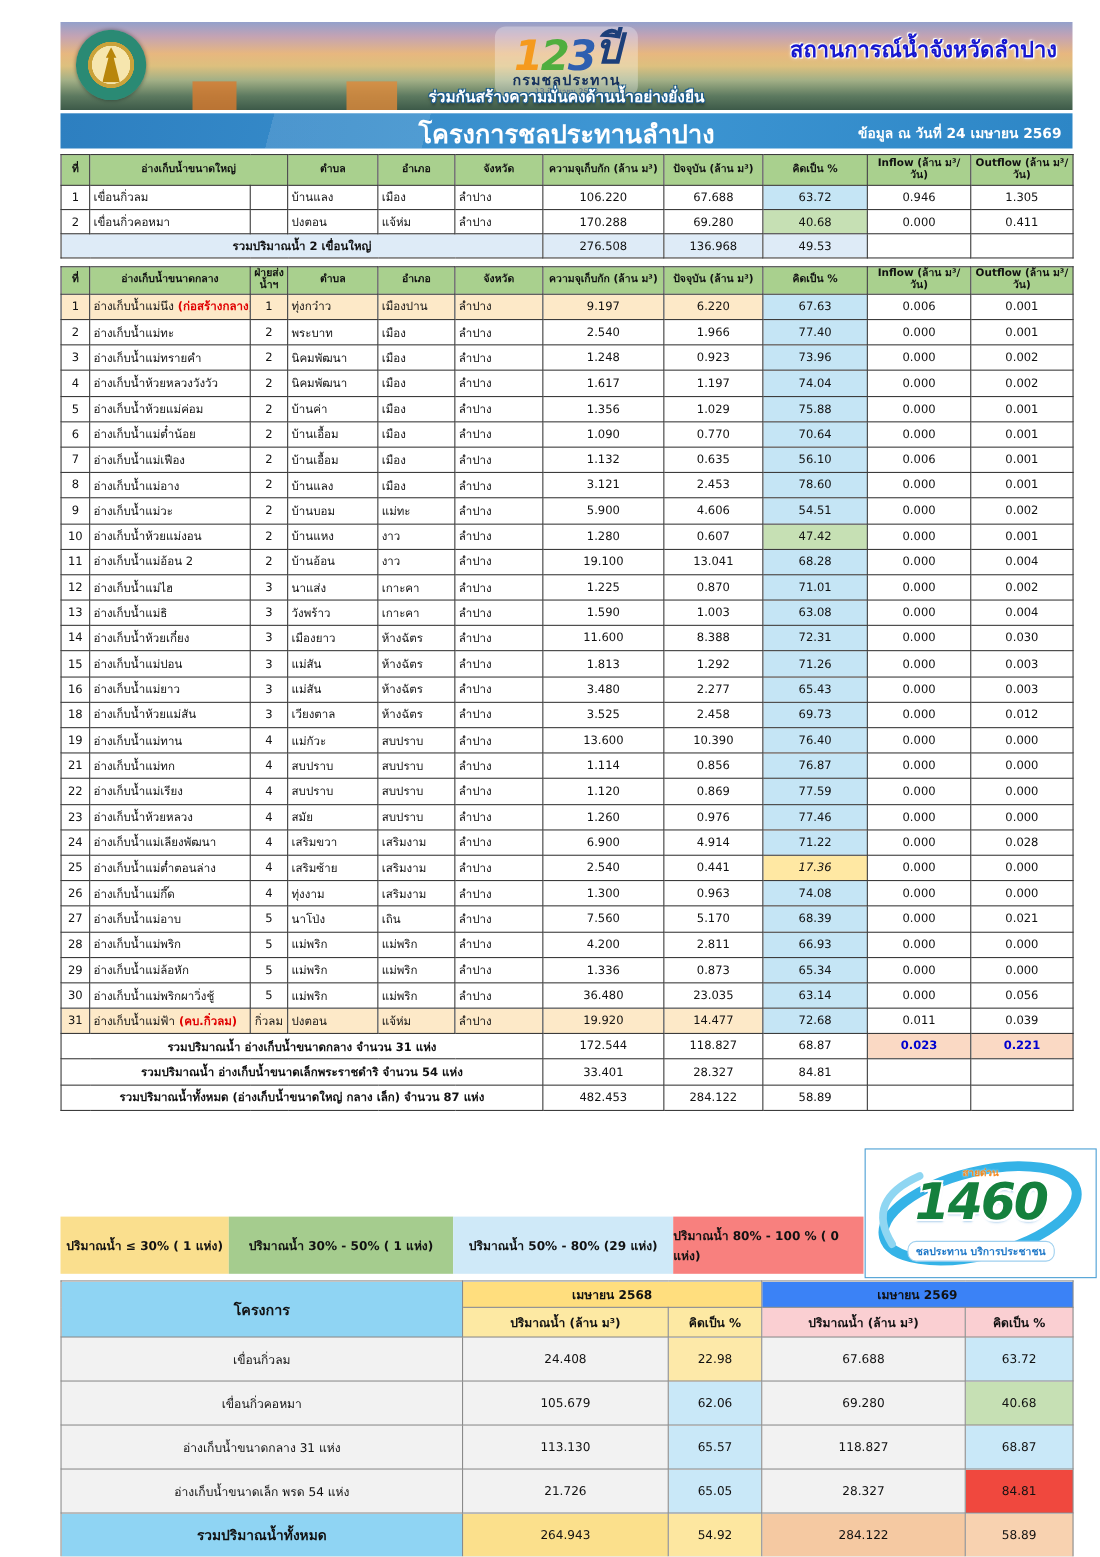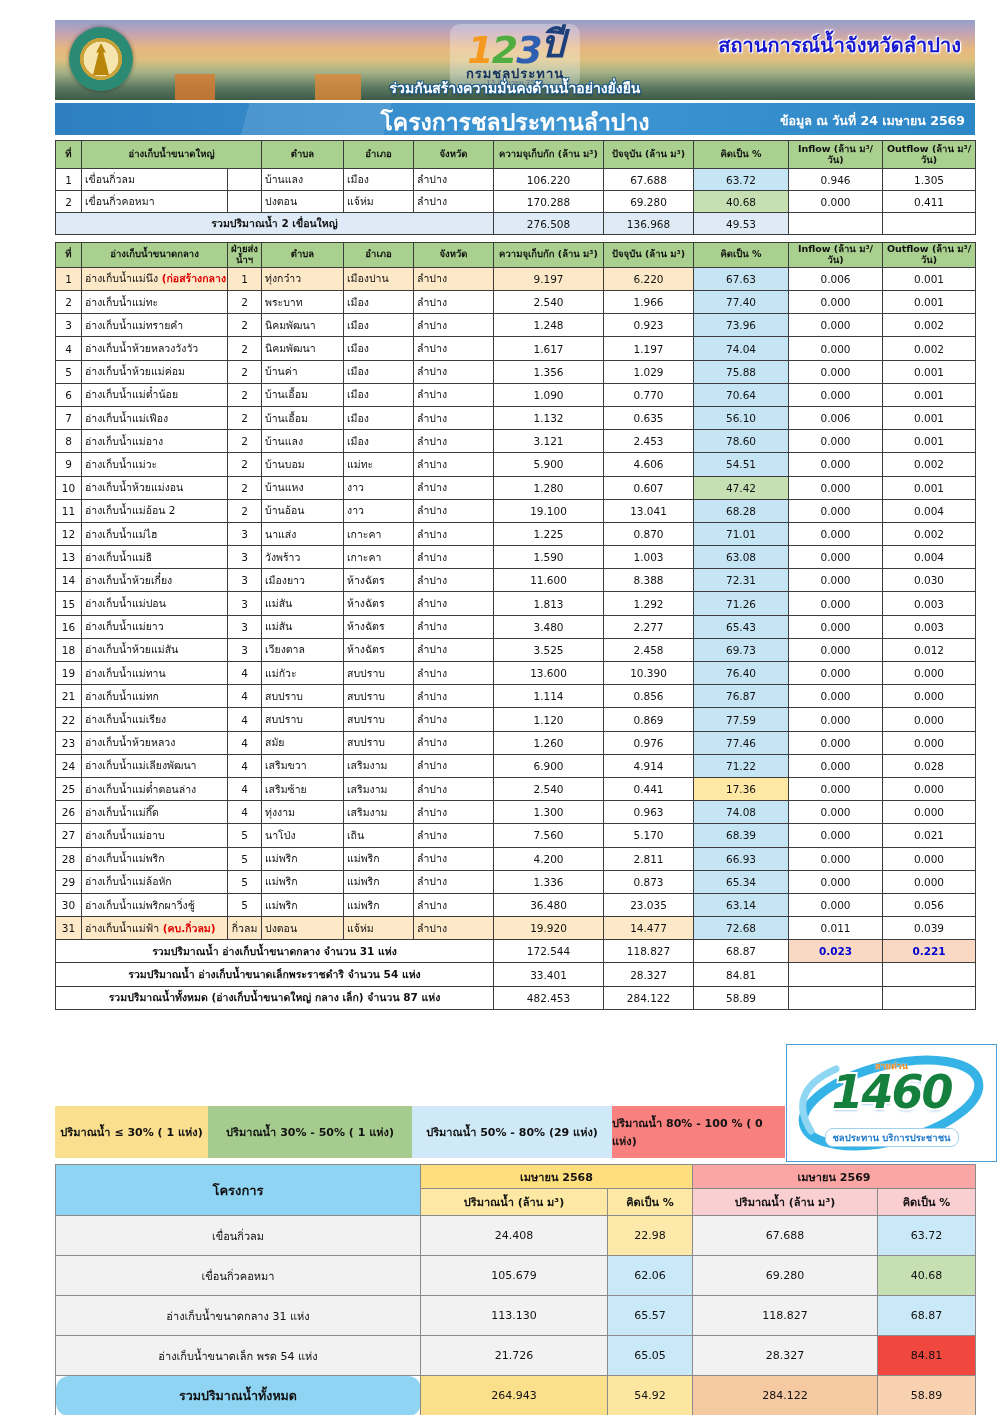--- a/index.html
+++ b/index.html
@@ -33,21 +33,21 @@
   .tb-title{position:absolute;left:0;right:0;top:1px;text-align:center;font-size:23px;font-weight:700;}
   .tb-date{position:absolute;right:10px;top:8px;font-size:12.5px;font-weight:600;}
   
   table.tbl{border-collapse:collapse;table-layout:fixed;position:absolute;left:55px;width:920px;
     font-size:10.5px;}
   .tbl td,.tbl th{border:1px solid #3c3c3c;padding:0 3px;overflow:hidden;white-space:nowrap;height:21px;}
   .tbl th{background:#A9D08E;font-weight:700;font-size:9.5px;text-align:center;padding:1px 2px;white-space:normal;line-height:1.15;}
   #t1{top:140px;} #t1 th{height:25px;} #t1 td{height:21px;}
   #t2{top:242px;} #t2 th{height:19px;} #t2 td{height:22.2px;}
   .c{text-align:center;} .l{text-align:left;}
-  .pc-blue{background:#C5E5F5;} .pc-green{background:#C6E0B4;} .pc-yellow{background:#FFE8A3;}
+  .pc-blue{background:#C5E5F5;} .pc-green{background:#C6E0B4;} .pc-yellow{background:#FFE8A3;font-style:italic;}
   .hl{background:#FDE9C8;}
   .rednote{color:#e00000;font-weight:700;}
   .sum1 td{background:#DEEBF7;height:23px;}
   .sum1 td.wcell{background:#fff;}
   .sumrow td{height:26px;}
   .sumrow .lab,.sum1 .lab{text-align:center;font-weight:600;}
   .flowhl{background:#FAD9C4;color:#0000d0;font-weight:600;}
   .h34 td{height:32px;} .h30 td{height:28px;}
   
   .legend{position:absolute;left:55px;top:1106px;width:858px;height:52px;display:flex;}
@@ -61,27 +61,27 @@
   .hl-hot{position:absolute;left:0;right:0;top:14px;text-align:center;font-size:9px;font-weight:800;color:#f5891d;
     text-shadow:0 0 2px #fff;}
   .hl-num{position:absolute;left:0;right:0;top:20px;text-align:center;font-size:46px;font-weight:900;font-style:italic;color:#15803d;
     letter-spacing:-2px;text-shadow:-2px -2px 0 #fff,2px -2px 0 #fff,-2px 2px 0 #fff,2px 2px 0 #fff,0 3px 2px rgba(30,120,200,.35);}
   .hl-cap{position:absolute;left:50%;transform:translateX(-50%);bottom:14px;font-size:9.5px;font-weight:800;color:#1e78c8;
     background:#fff;border:1px solid #9fd0ef;border-radius:8px;padding:1px 7px;white-space:nowrap;}
   
   table.cmp{border-collapse:collapse;table-layout:fixed;position:absolute;left:55px;top:1164px;width:920px;font-size:11px;}
   .cmp td,.cmp th{border:1px solid #8a8a8a;padding:0 4px;overflow:hidden;text-align:center;white-space:nowrap;}
   .cmp th{font-weight:700;}
-  .cmp .grp68{background:#FFDE7E;height:23px;} .cmp .grp69{background:#fca5a5;height:23px;margin-top:10px;}
+  .cmp .grp68{background:#FFDE7E;height:23px;} .cmp .grp69{background:#3b82f6;height:23px;margin-top:10px;}
   .cmp .sub68{background:#FDE9A3;height:26px;font-weight:600;} .cmp .sub69{background:#FACFD2;height:26px;font-weight:600;}
   .cmp .proj{background:#8FD4F3;font-weight:700;font-size:13px;}
   .cmp tbody td{background:#F2F2F2;height:39px;}
   .cmp td.cp-yellow{background:#FDE9A9;} .cmp td.cp-blue{background:#C9E8F8;}
   .cmp td.cp-green{background:#C6E0B4;} .cmp td.cp-red{background:#F0483E;}
-  .cmp .tot-lab{background:#8FD4F3;font-weight:700;font-size:12.5px;border-radius:13px;}
+  .cmp .tot-lab{background:#8FD4F3;font-weight:700;font-size:12.5px;}
   .cmp .tot-v68{background:#FBE08C;} .cmp .tot-p68{background:#FDE7A0;}
   .cmp .tot-v69{background:#F5C9A2;} .cmp .tot-p69{background:#F8D2B0;}
 </style>
 </head>
 <body>
 
 <div class="page">
 
   <div class="banner">
     <div class="strip" style="left:120px;width:40px;background:#d97b2e;"></div>

